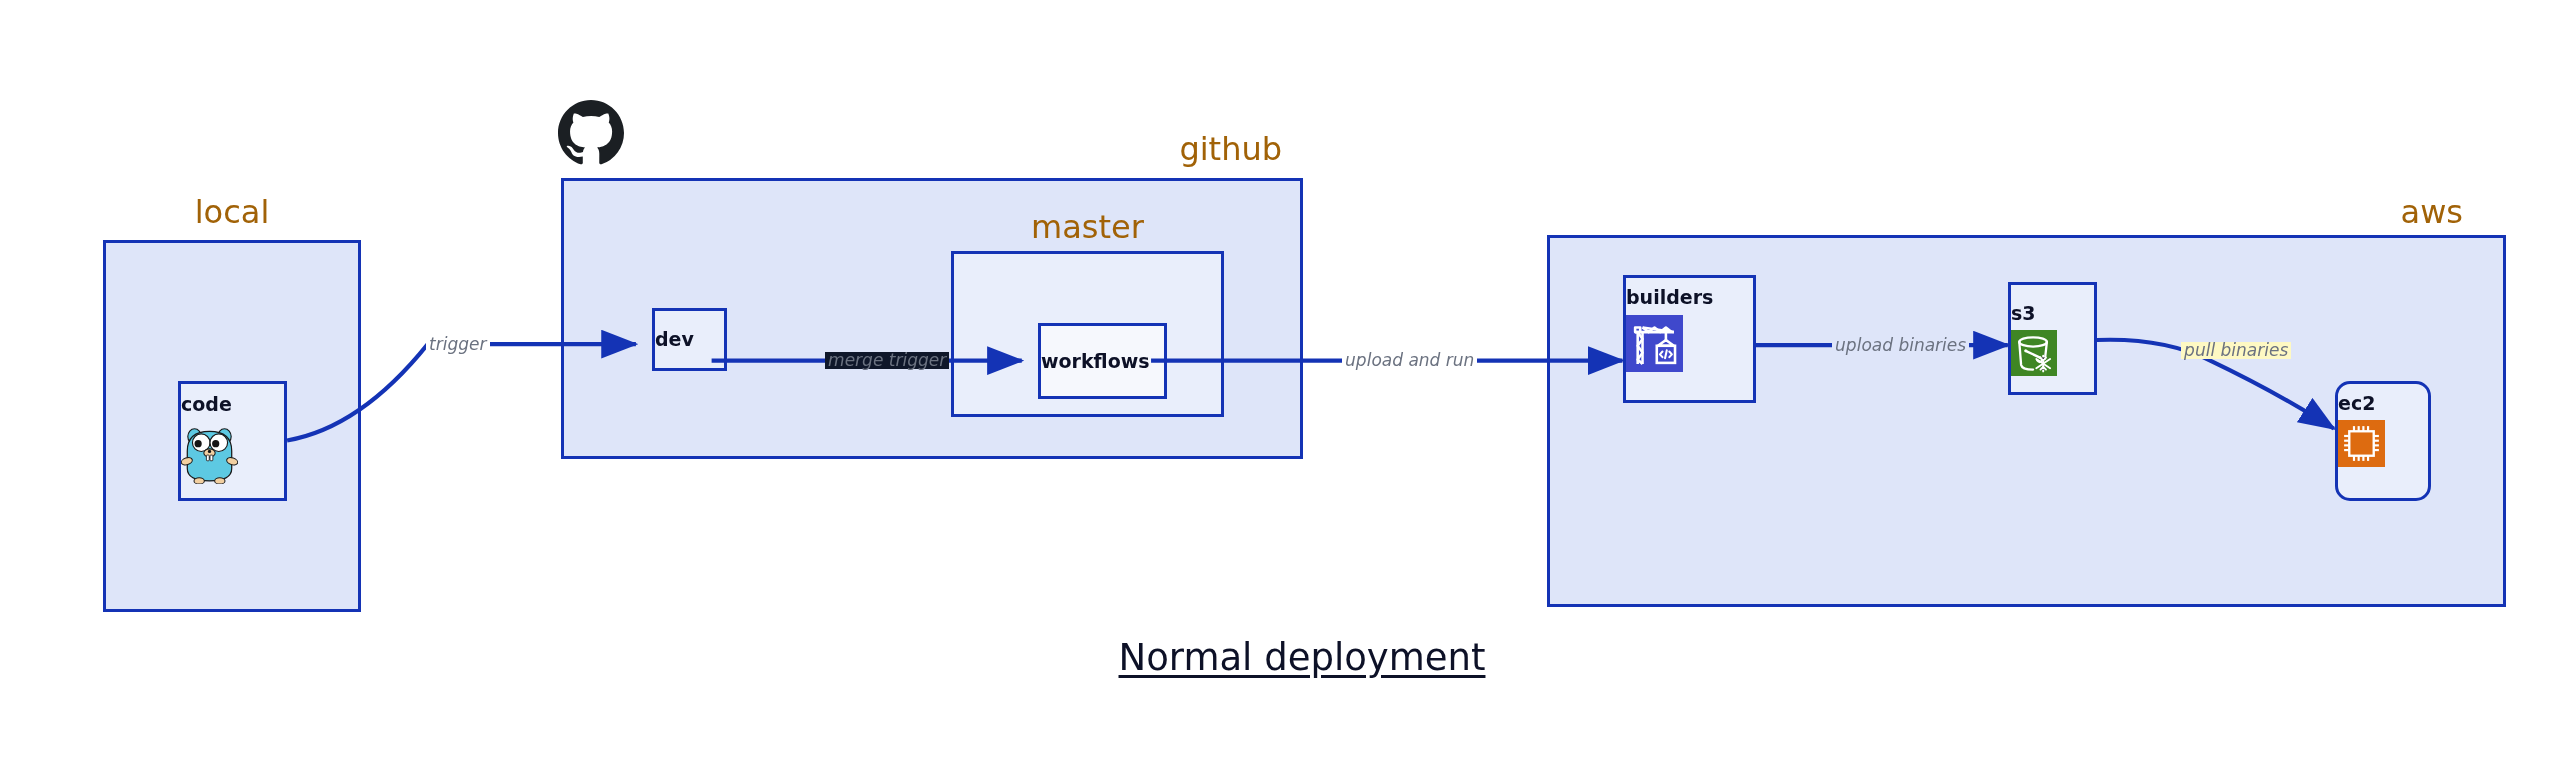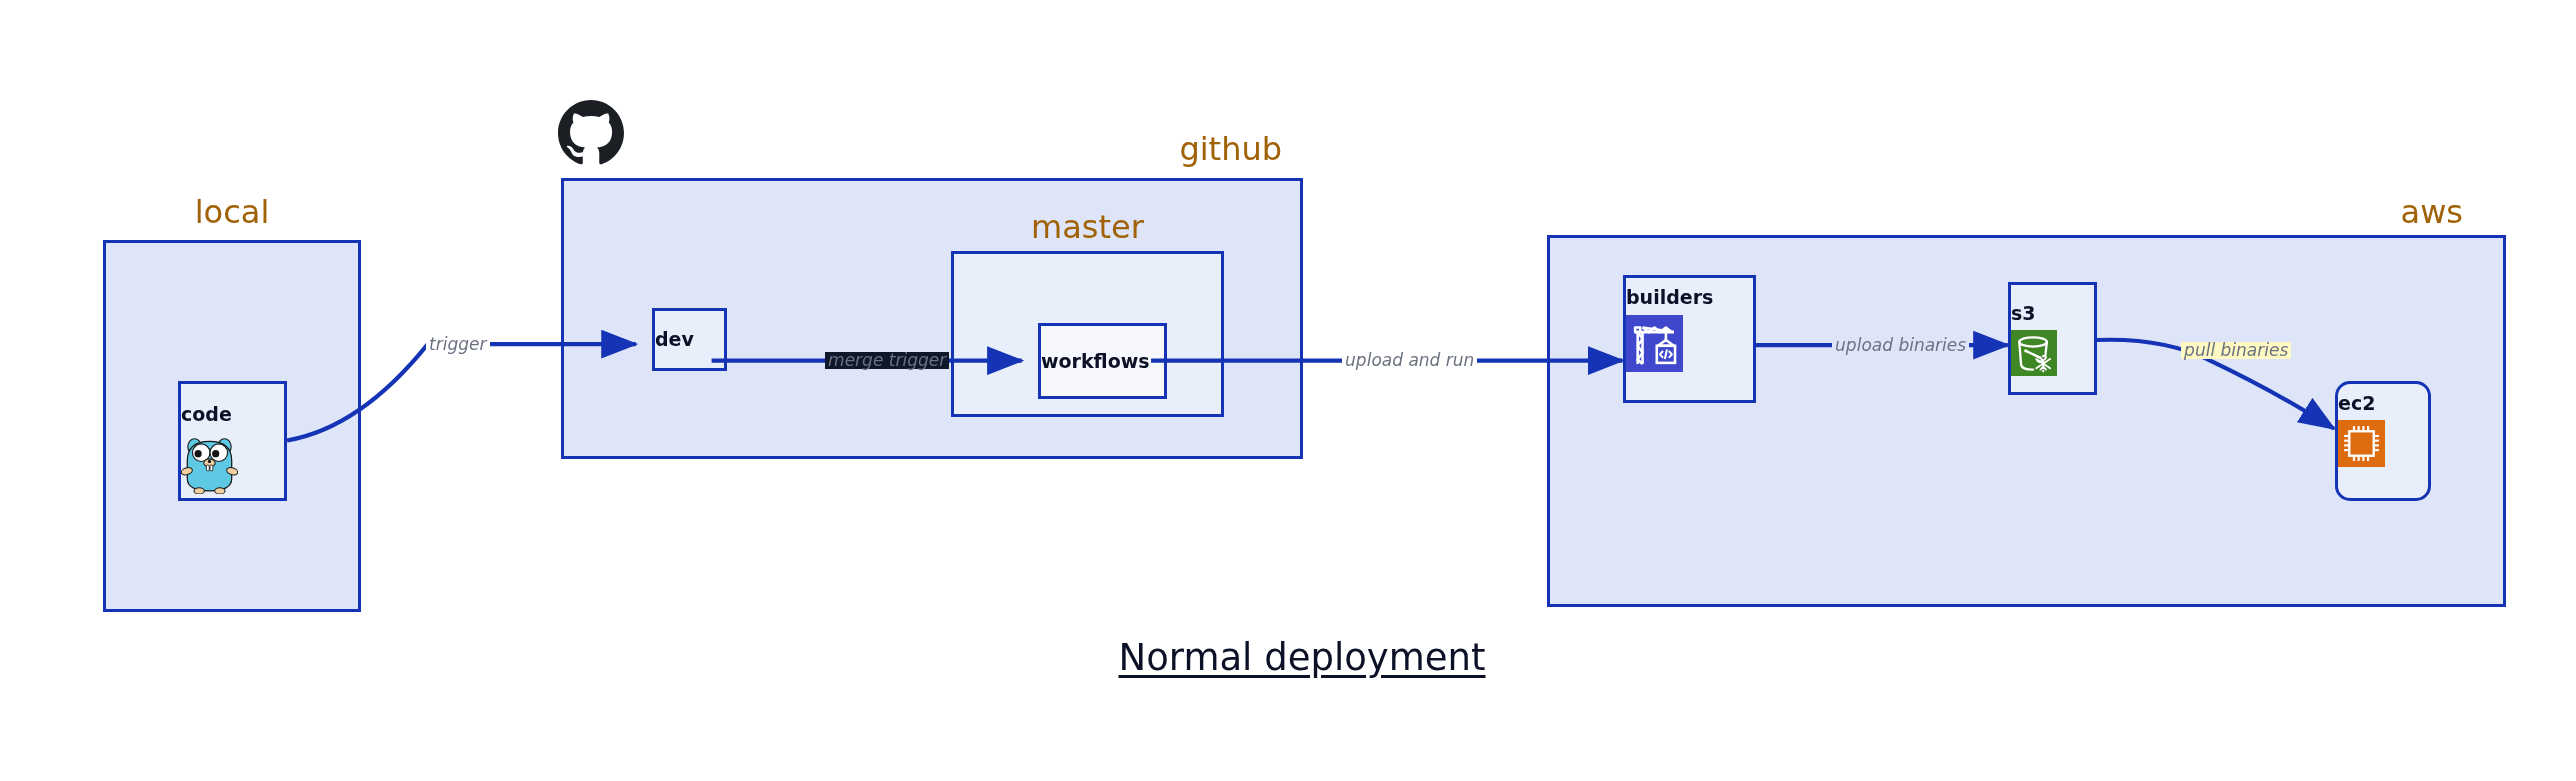--- a/index.html
+++ b/index.html
@@ -103,21 +103,21 @@
   }
 </style>
 </head>
 <body>
 
 <div id="stage">
 
   <div class="group" style="left:103px; top:240px; width:258px; height:372px;"></div>
   <div class="group-label" style="left:103px; top:196px; width:258px; text-align:center;">local</div>
 
-  <div class="node" style="left:178px; top:381px; width:109px; height:120px; padding-top:21px;">
+  <div class="node" style="left:178px; top:381px; width:109px; height:120px; padding-top:11px;">
     <span class="node-label">code</span>
     <span class="node-icon" style="margin-top:7.2px;">
       <svg width="57" height="63" viewBox="0 0 110 122">
 
         <ellipse cx="26" cy="30" rx="13" ry="15" fill="#5dc9e2" stroke="#1a1a1a" stroke-width="2.2"></ellipse>
         <ellipse cx="84" cy="30" rx="13" ry="15" fill="#5dc9e2" stroke="#1a1a1a" stroke-width="2.2"></ellipse>
 
         <path d="M12 58 Q12 20 55 20 Q98 20 98 58 L98 92 Q98 116 55 116 Q12 116 12 92 Z" fill="#5dc9e2" stroke="#1a1a1a" stroke-width="2.4"></path>
 
         <ellipse cx="11" cy="78" rx="11" ry="6.5" fill="#f2cfa0" stroke="#1a1a1a" stroke-width="2" transform="rotate(-18 11 78)"></ellipse>

